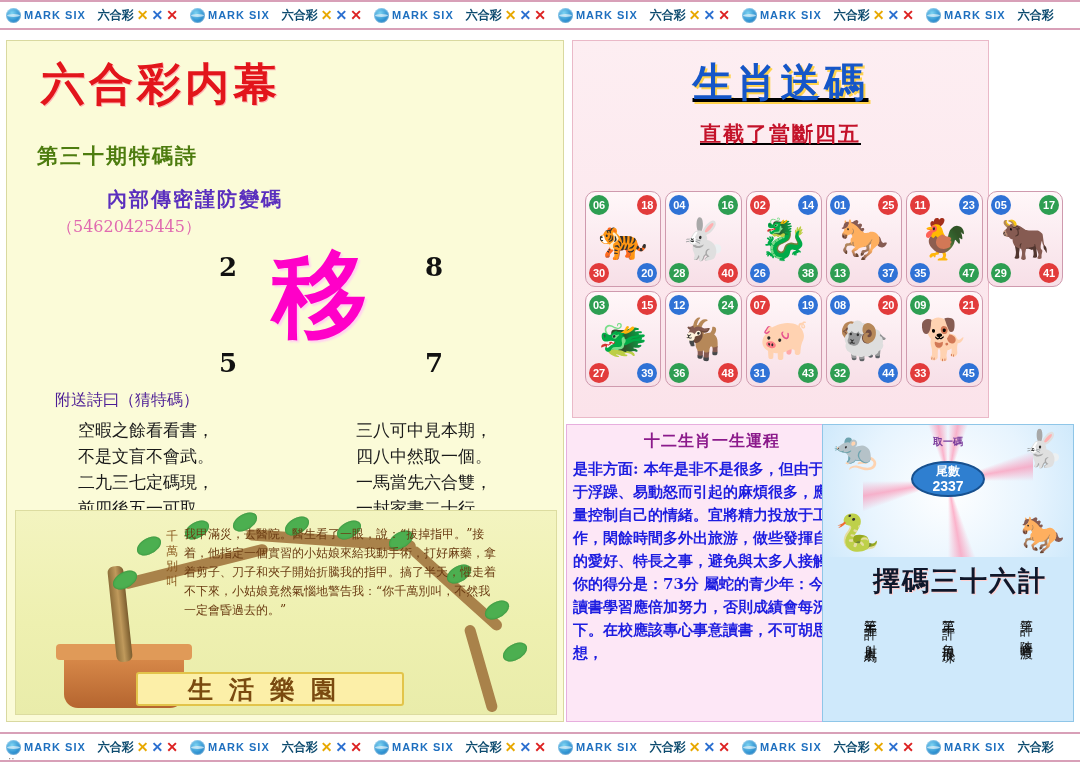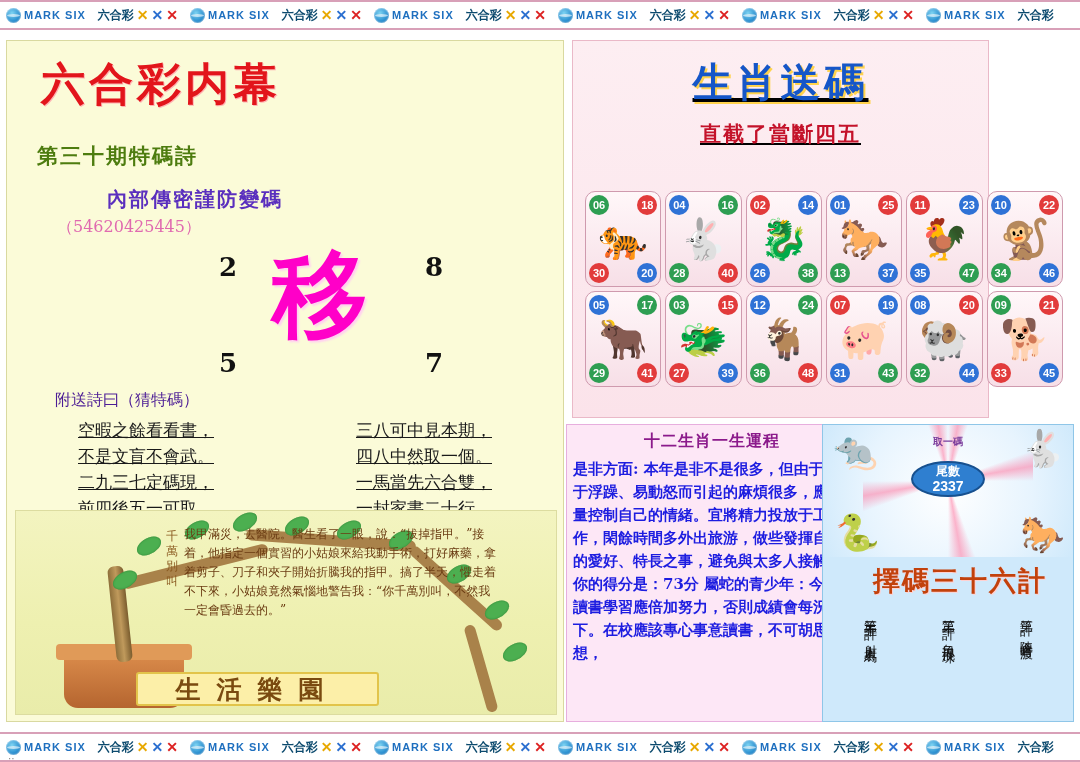--- a/index.html
+++ b/index.html
@@ -73,21 +73,21 @@
     text-shadow:2px 2px 2px #ffd0f0;
   }
   .n2 { position:absolute; left:212px; top:14px; font:bold 26px "DejaVu Serif", serif; color:#111; }
   .n8 { position:absolute; left:418px; top:14px; font:bold 26px "DejaVu Serif", serif; color:#111; }
   .n5 { position:absolute; left:212px; top:110px; font:bold 26px "DejaVu Serif", serif; color:#111; }
   .n7 { position:absolute; left:418px; top:110px; font:bold 26px "DejaVu Serif", serif; color:#111; }
 
   .poem-label { margin:2px 0 0 48px; font:16px "DejaVu Serif", serif; color:#4c1d95; }
   .poem-cols {
     margin:6px 0 0 0; display:flex; justify-content:space-around;
-    font:17px "DejaVu Serif", serif; color:#1a1a1a; line-height:26px;text-decoration:underline;
+    font:17px "DejaVu Serif", serif; color:#1a1a1a; line-height:26px;
   }
   .poem-cols div { text-align:left; }
   .guess-row {
     margin:12px 0 0 52px; display:flex; gap:120px;
     font:bold 18px "DejaVu Serif", serif; color:#111;
   }
   .guess-row2 { margin:6px 0 0 52px; font:bold 18px "DejaVu Serif", serif; color:#111; }
 
   
   .illus {
@@ -115,21 +115,21 @@
     border-radius:6px; transform:rotate(-6deg);
   }
   .branch {
     position:absolute; height:11px; background:#a9824a; border-radius:6px;
   }
   .story-box {
     position:absolute; left:168px; top:14px; width:318px; height:120px;
     font:12px "DejaVu Serif", serif; color:#6a3b12; line-height:19px;
   }
   .life-ribbon {
-    position:absolute; left:120px; bottom:8px; width:243px; height:34px;
+    position:absolute; left:120px; bottom:8px; width:268px; height:34px;
     background:#fcefa8; border:2px solid #e2c44a; border-radius:3px;
     display:flex; align-items:center; justify-content:center;
     font:bold 25px "DejaVu Serif", serif; color:#7a4a10; letter-spacing:16px;
   }
   .side-note {
     position:absolute; left:150px; top:18px; width:18px;
     font:12px "DejaVu Serif", serif; color:#8a5a20; line-height:15px;
   }
 
   
@@ -216,21 +216,21 @@
     font:bold 12px "DejaVu Sans", sans-serif; line-height:14px;
   }
   .oval .big { font:bold 14px "Liberation Sans", sans-serif; }
   .lbl-top {
     position:absolute; left:50%; top:10px; transform:translateX(-50%);
     font:bold 10px "DejaVu Sans", sans-serif; color:#7a3d9c;
   }
   .art-animal { position:absolute; font-size:36px; line-height:1; }
   .rb-title {
     text-align:center; margin-top:6px;
-    font:bold 27px "DejaVu Serif", serif; color:#c2410c; letter-spacing:2px;
+    font:bold 27px "DejaVu Serif", serif; color:#0f172a; letter-spacing:2px;
     text-shadow:1px 1px 0 #ffd1d1;
     margin-left:24px;
   }
   .rb-cols {
     margin-top:10px; display:flex; justify-content:space-around; padding:0 8px;
     font:13px "DejaVu Serif", serif; color:#111;
   }
   .vcol { writing-mode:vertical-rl; text-orientation:upright; height:120px; letter-spacing:2px; }
 
   .dots { position:absolute; left:8px; bottom:-2px; font:10px "Liberation Sans",sans-serif; color:#777; }
@@ -385,27 +385,20 @@
             <span class="num n-br c-blue">37</span>
           </div>
           <div class="zcell">
             <span class="num n-tl c-red">11</span>
             <span class="num n-tr c-blue">23</span>
             <span class="animal">🐓</span>
             <span class="num n-bl c-blue">35</span>
             <span class="num n-br c-green">47</span>
           </div>
           <div class="zcell">
-            <span class="num n-tl c-blue">10</span>
-            <span class="num n-tr c-red">22</span>
-            <span class="animal">🐒</span>
-            <span class="num n-bl c-green">34</span>
-            <span class="num n-br c-blue">46</span>
-          </div>
-          <div class="zcell">
             <span class="num n-tl c-blue">05</span>
             <span class="num n-tr c-green">17</span>
             <span class="animal">🐂</span>
             <span class="num n-bl c-green">29</span>
             <span class="num n-br c-red">41</span>
           </div>
           <div class="zcell">
             <span class="num n-tl c-green">03</span>
             <span class="num n-tr c-red">15</span>
             <span class="animal">🐲</span>

